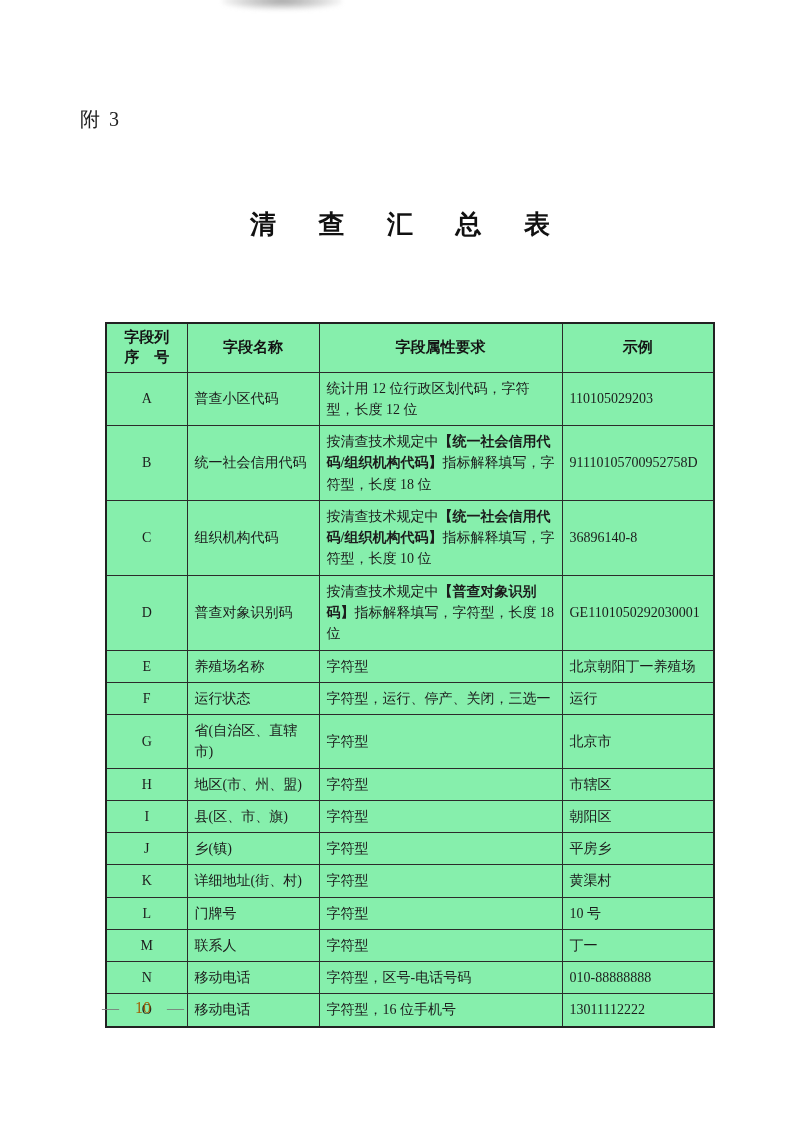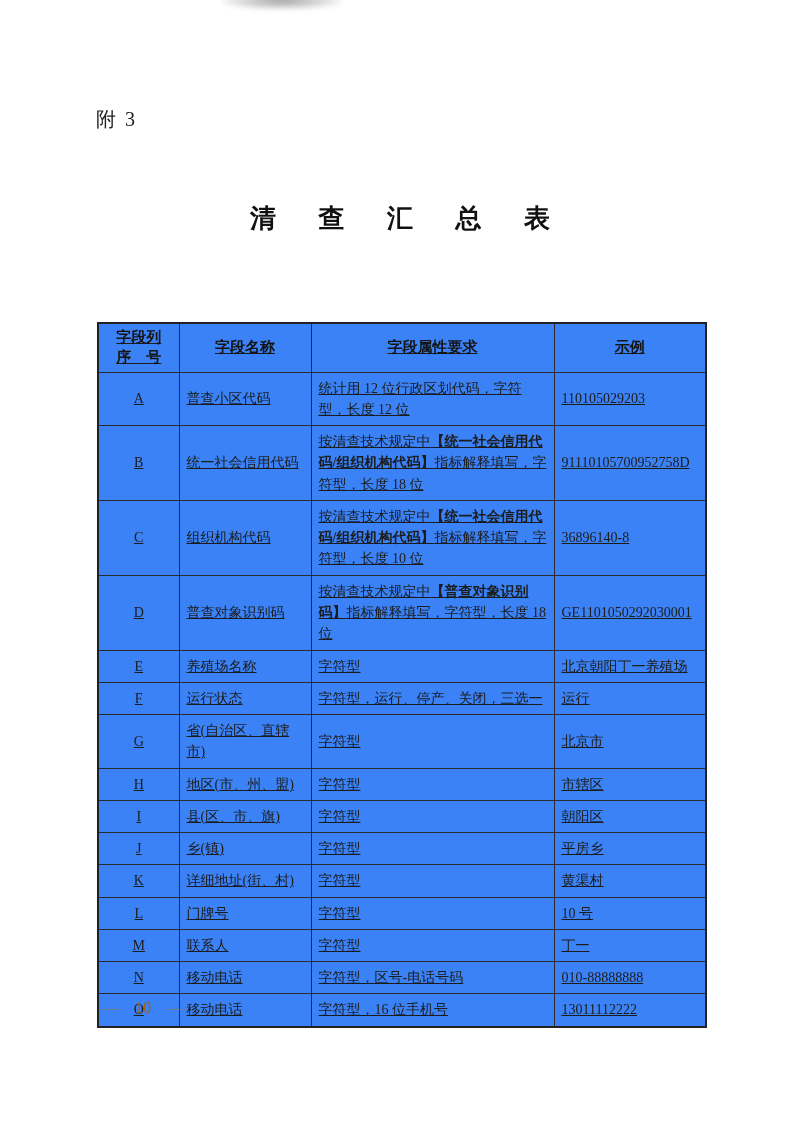--- a/index.html
+++ b/index.html
@@ -24,21 +24,21 @@
     width: 120px;
     height: 18px;
     background: radial-gradient(ellipse at center,
       rgba(90,90,90,0.55) 0%,
       rgba(140,140,140,0.30) 50%,
       rgba(200,200,200,0.0) 78%);
     filter: blur(2px);
   }
   .attachment-label {
     position: absolute;
-    left: 96px;
+    left: 80px;
     top: 106px;
     font-size: 20px;
     letter-spacing: 2px;
     color: #222;
   }
   .doc-title {
     position: absolute;
     left: 0;
     top: 196px;
     width: 100%;
@@ -46,33 +46,32 @@
     font-weight: 700;
     color: #111;
   }
   .doc-title .line1 {
     font-size: 27px;
     letter-spacing: 1px;
     line-height: 1.3;
   }
   .doc-title .line2 {
     font-size: 26px;
-    margin-top: 5px;
+    margin-top: 11px;
     letter-spacing: 18px;
     text-indent: 18px; 
   }
   table.spec-table {
     position: absolute;
-    left: 97px;
+    left: 105px;
     top: 322px;
     width: 608px;
     border-collapse: collapse;
     table-layout: fixed;
-    background: #3b82f6;
-    text-decoration: underline;
+    background: #86efac;
   }
   table.spec-table col.c1 { width: 81px; }
   table.spec-table col.c2 { width: 132px; }
   table.spec-table col.c3 { width: 243px; }
   table.spec-table col.c4 { width: 152px; }
   table.spec-table th,
   table.spec-table td {
     border: 1px solid #2b2b2b;
     vertical-align: middle;
     overflow: hidden;

